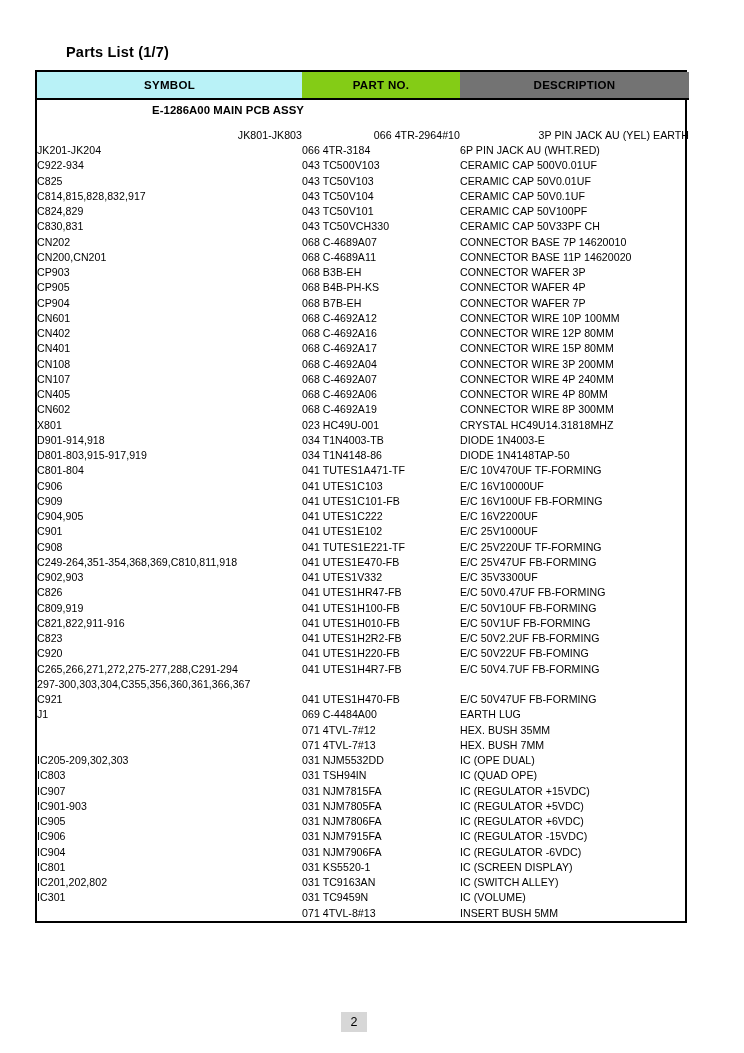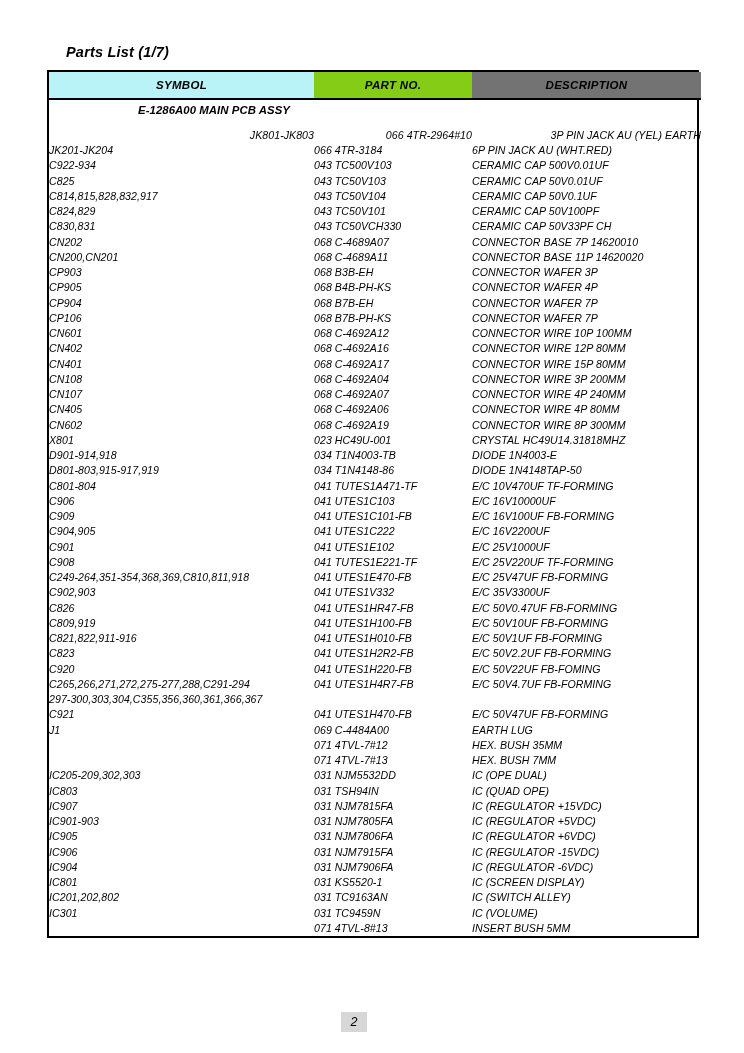--- a/index.html
+++ b/index.html
@@ -13,34 +13,33 @@
     position: relative;
     font-family: "Liberation Sans", sans-serif;
     color: #000000;
     overflow: hidden;
   }
   .page {
     position: absolute;
     left: 0; top: 0;
     width: 676px;
     height: 1053px;
-    font-style: italic;
   }
   .page-title {
     position: absolute;
     left: 66px;
     top: 44px;
     font-size: 14.5px;
     font-weight: bold;
     letter-spacing: 0.2px;
     white-space: nowrap;
   }
   .table-wrap {
     position: absolute;
-    left: 47px;
+    left: 35px;
     top: 70px;
     width: 652px;
     border: 2.5px solid #000;
     box-sizing: border-box;
     background: #fff;
   }
   table.parts {
     width: 100%;
     border-collapse: collapse;
     table-layout: fixed;
@@ -76,21 +75,21 @@
   tr.assy-row td {
     text-align: left;
     font-size: 11.4px;
     font-weight: bold;
     height: 20px;
     line-height: 20px;
     padding-left: 0;
   }
   .assy-inner {
     display: block;
-    padding-left: 89px;
+    padding-left: 115px;
   }
   tr.firstdata td { padding-top: 4px; height: 19px; text-align: right; }
 
   .page-num {
     position: absolute;
     left: 341px;
     top: 1012px;
     width: 26px;
     height: 20px;
     background: #d7d7d7;
@@ -187,25 +186,20 @@
             <td class="sym">CP905</td>
             <td class="part">068 B4B-PH-KS</td>
             <td class="desc">CONNECTOR WAFER 4P</td>
           </tr>
           <tr>
             <td class="sym">CP904</td>
             <td class="part">068 B7B-EH</td>
             <td class="desc">CONNECTOR WAFER 7P</td>
           </tr>
           <tr>
-            <td class="sym">CP106</td>
-            <td class="part">068 B7B-PH-KS</td>
-            <td class="desc">CONNECTOR WAFER 7P</td>
-          </tr>
-          <tr>
             <td class="sym">CN601</td>
             <td class="part">068 C-4692A12</td>
             <td class="desc">CONNECTOR WIRE 10P 100MM</td>
           </tr>
           <tr>
             <td class="sym">CN402</td>
             <td class="part">068 C-4692A16</td>
             <td class="desc">CONNECTOR WIRE 12P 80MM</td>
           </tr>
           <tr>

